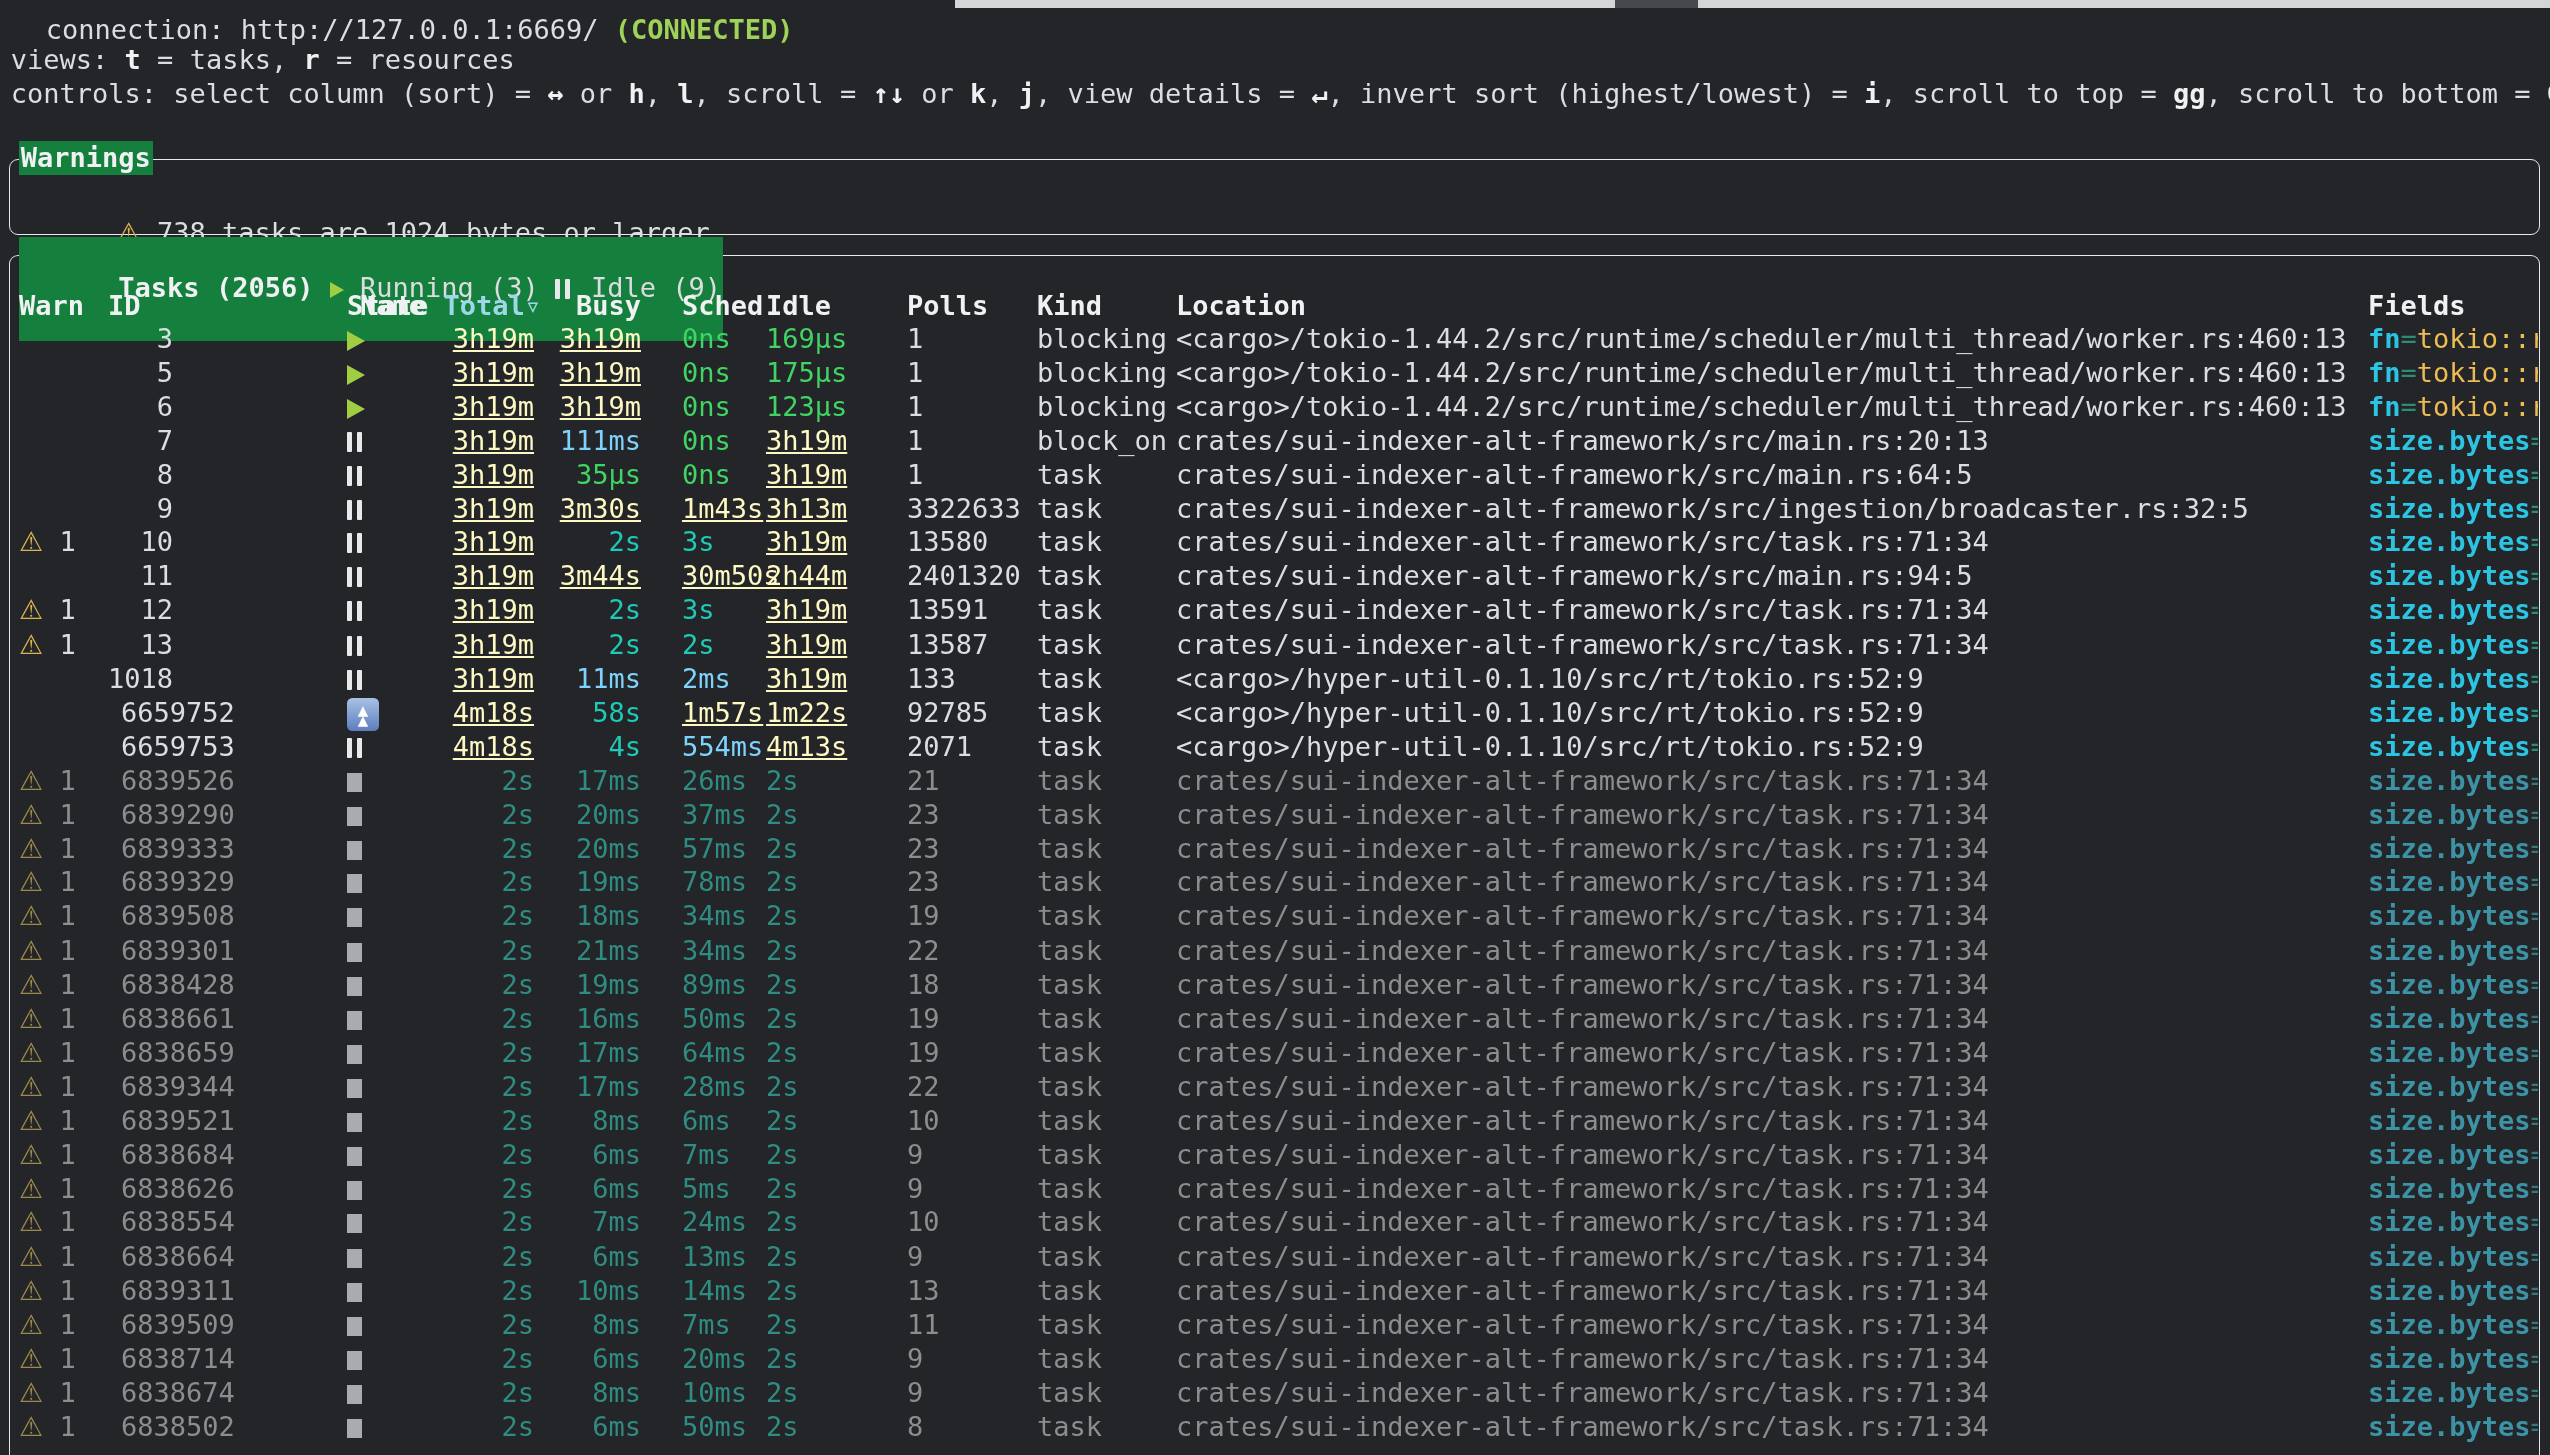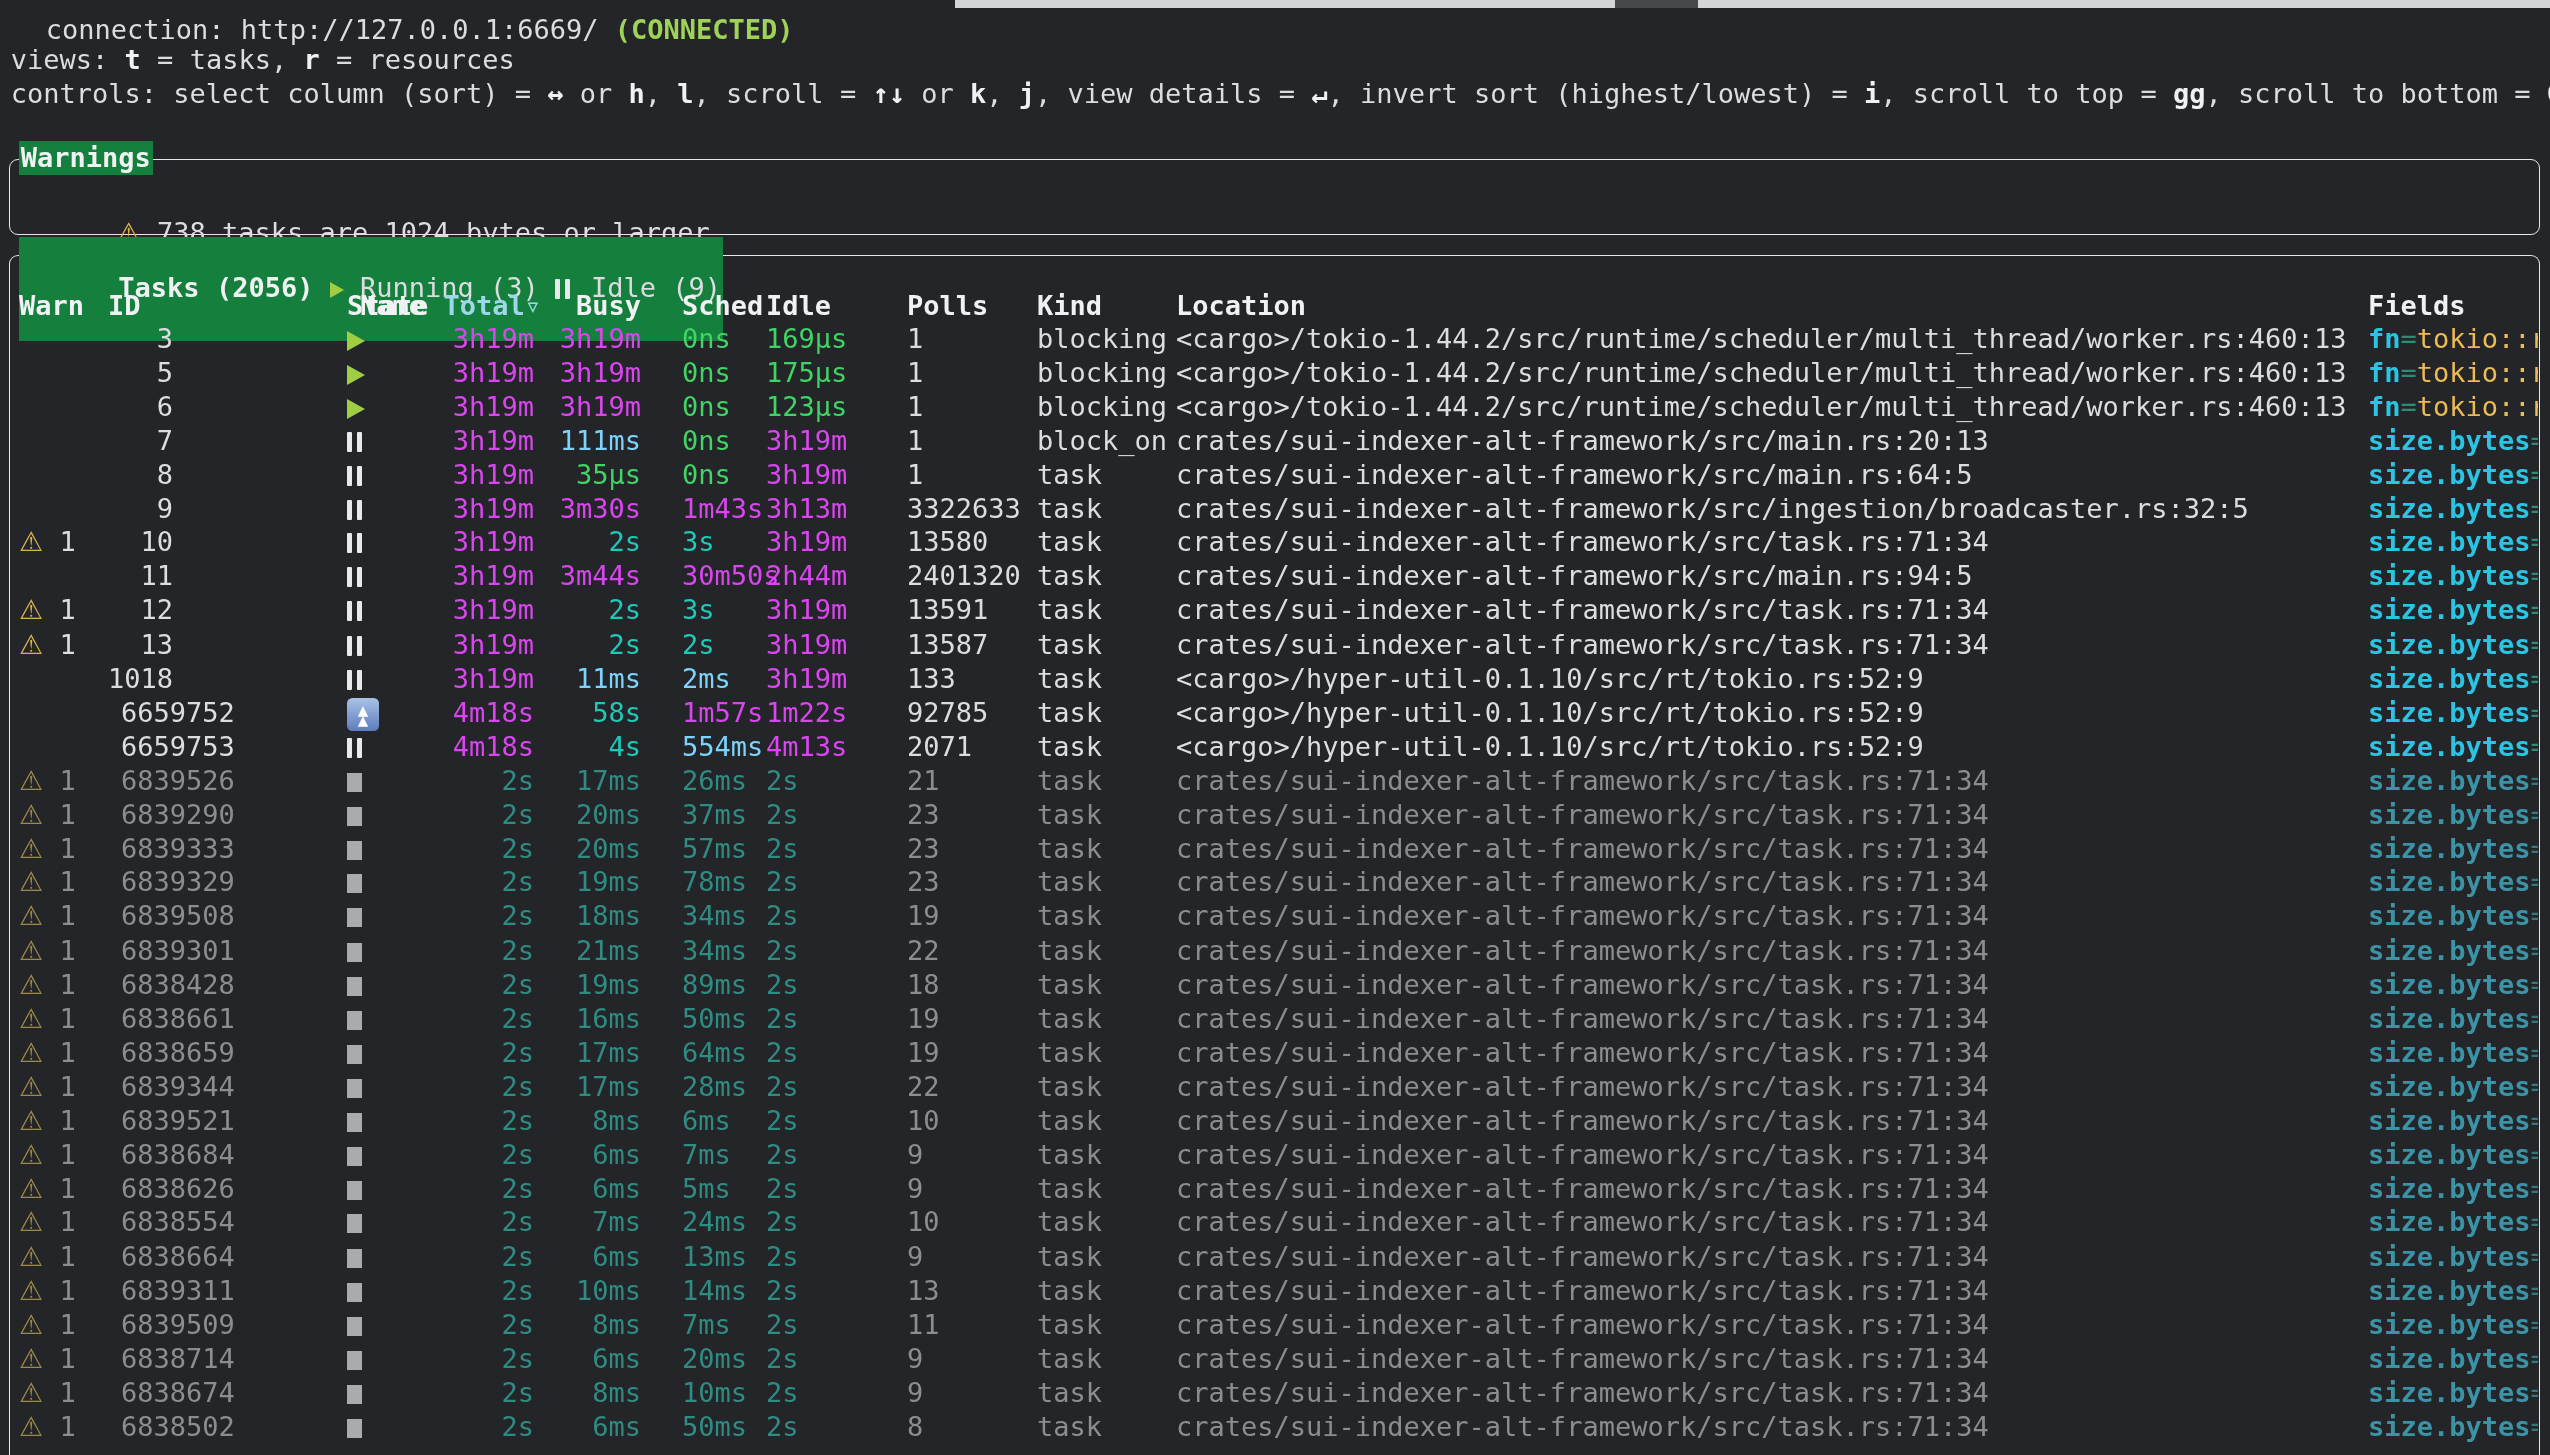--- a/index.html
+++ b/index.html
@@ -27,21 +27,21 @@
   .c-polls{left:897px;width:135px;}
   .c-kind{left:1027px;width:144px;}
   .c-location{left:1166px;width:1185px;overflow:hidden;}
   .c-fields{left:2358px;width:170px;overflow:hidden;}
   .hdr .cell{font-weight:bold;color:#f0f1f3;}
   .hdr .c-id{left:98px;width:126px;text-align:left;}
   .hdr .c-total{width:136px;}
   .sorted{color:#9fd7ea;}
   .sort-arrow{color:#9fd7ea;font-weight:normal;}
   
-  .d-blue{color:#d946ef;}
+  .d-blue{color:#fef9c3;text-decoration:underline;}
   .d-teal{color:#1ec9b7;}
   .d-ms{color:#7dd3fc;}
   .d-green{color:#3fd463;}
   
   .fk{color:#2bc4e2;font-weight:bold;}
   .fe{color:#2f8c74;}
   .fv{color:#ecbb54;}
   
   .tri{display:inline-block;width:0;height:0;border-left:18px solid #9fce42;border-top:10px solid transparent;border-bottom:10px solid transparent;vertical-align:middle;}
   .tri.sm{border-left-width:14.4px;border-top-width:8px;border-bottom-width:8px;}

